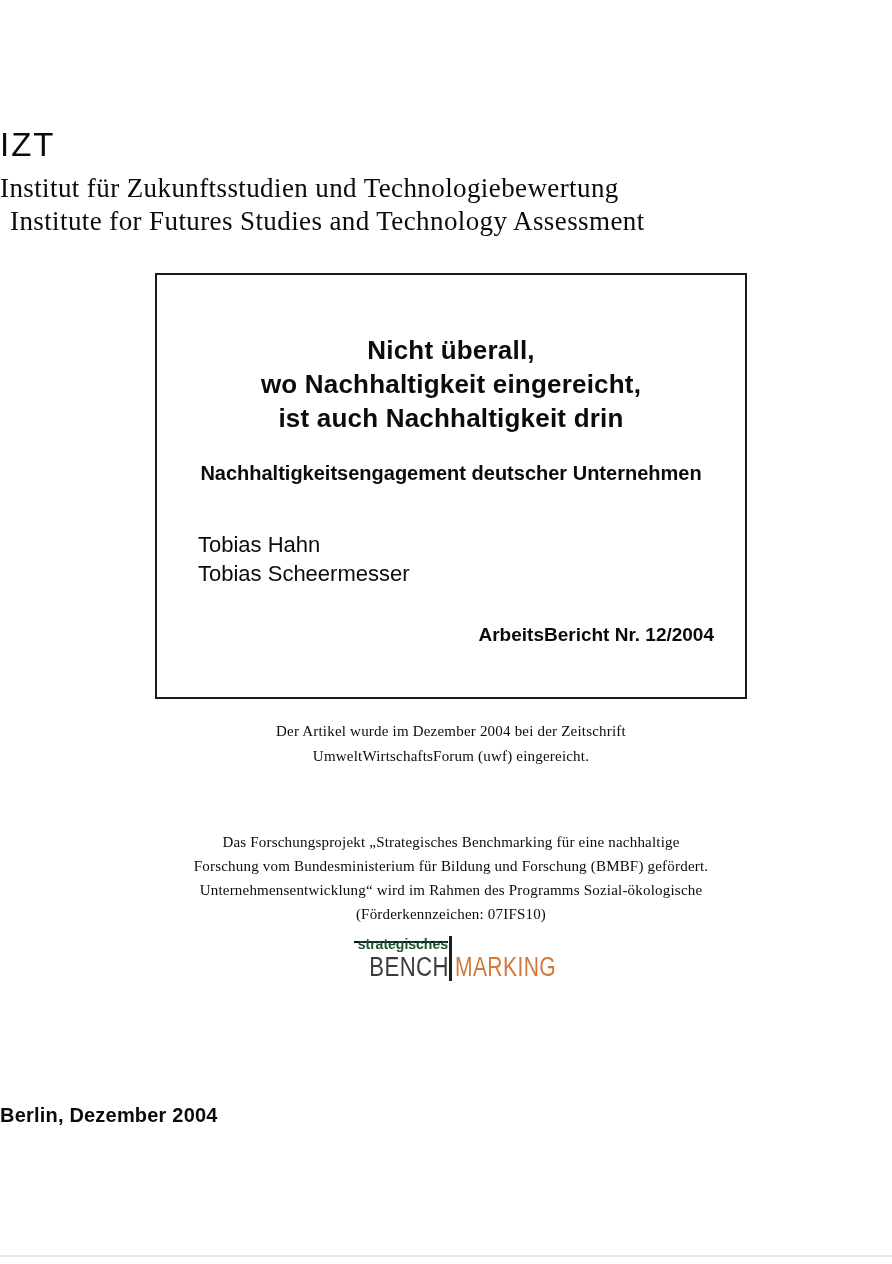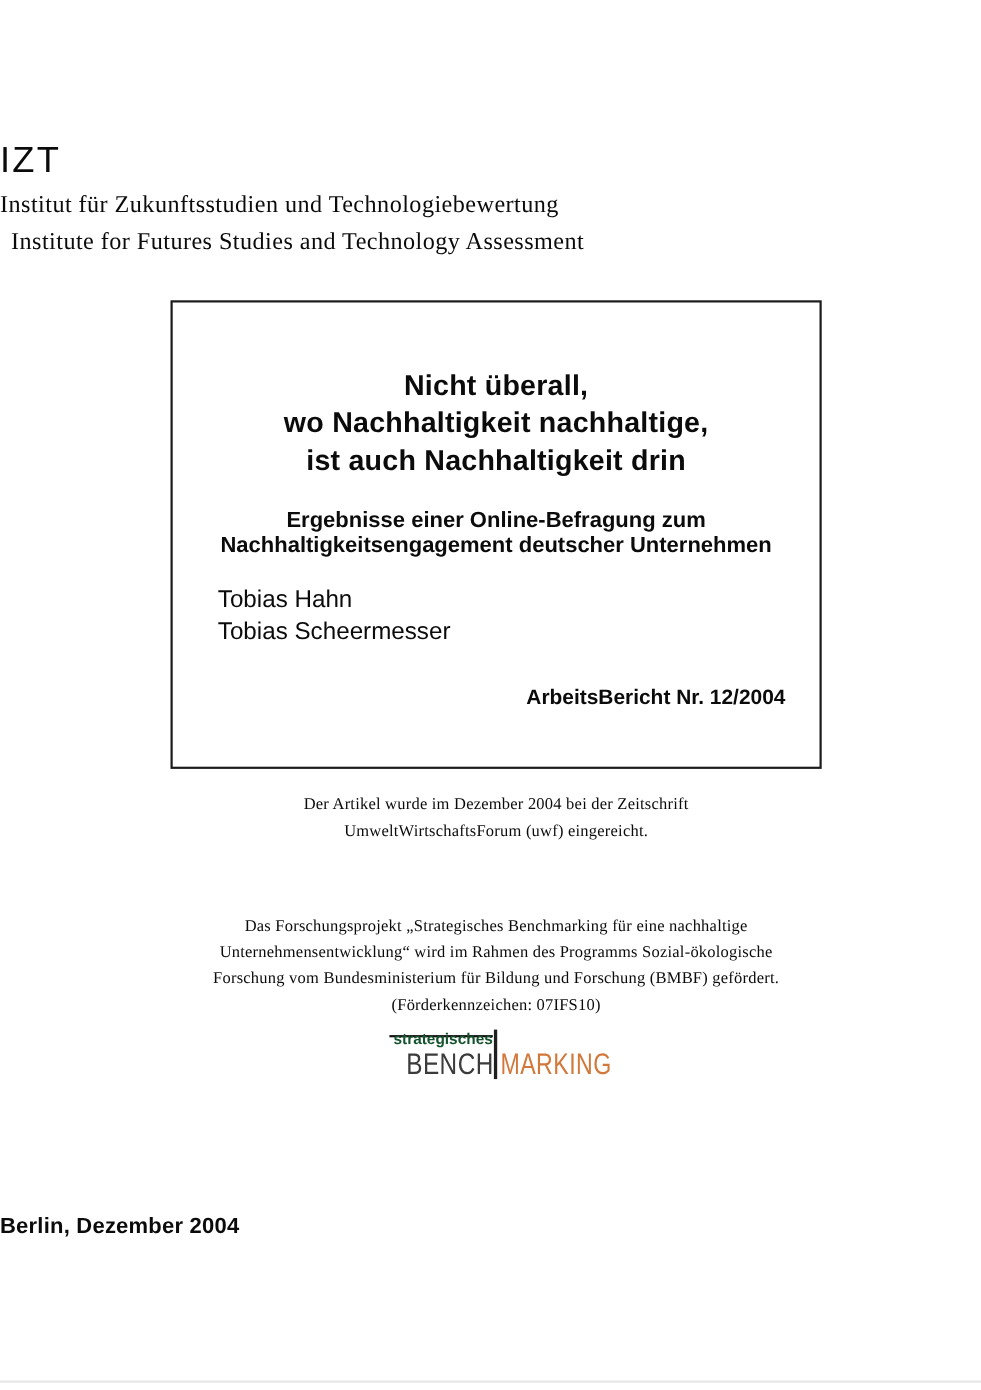--- a/index.html
+++ b/index.html
@@ -15,21 +15,21 @@
   .centered { left: 0; width: 892px; text-align: left; }
 
   
   .izt-acronym {
     top: 126px;
     font-size: 33px; font-weight: 400; letter-spacing: 2px;
     font-family: "Liberation Sans", sans-serif;
   }
   .institute-line {
     font-family: "Liberation Serif", serif;
-    font-size: 22px; letter-spacing: 0.4px;
+    font-size: 27px; letter-spacing: 0.4px;
   }
   .institute-de { top: 173px; }
   .institute-en { top: 206px; margin-left: 10px; }
 
   
   .title-box {
     left: 155px; top: 273px;
     width: 592px; height: 426px;
     border: 2px solid #1b1b1b;
     box-sizing: border-box;
@@ -114,41 +114,40 @@
 </head>
 <body>
 
 <div class="abs centered izt-acronym">IZT</div>
 <div class="abs centered institute-line institute-de">Institut für Zukunftsstudien und Technologiebewertung</div>
 <div class="abs centered institute-line institute-en">Institute for Futures Studies and Technology Assessment</div>
 
 <div class="abs title-box">
   <div class="abs box-title">
     <div>Nicht überall,</div>
-    <div>wo Nachhaltigkeit nachhaltige,</div>
+    <div>wo Nachhaltigkeit eingereicht,</div>
     <div>ist auch Nachhaltigkeit drin</div>
   </div>
   <div class="abs box-subtitle">
-    <div>Ergebnisse einer Online-Befragung zum</div>
     <div>Nachhaltigkeitsengagement deutscher Unternehmen</div>
   </div>
   <div class="abs author-line author-1">Tobias Hahn</div>
   <div class="abs author-line author-2">Tobias Scheermesser</div>
   <div class="abs report-number">ArbeitsBericht Nr. 12/2004</div>
 </div>
 
 <div class="abs serif-note submission-note">
   <div>Der Artikel wurde im Dezember 2004 bei der Zeitschrift</div>
   <div>UmweltWirtschaftsForum (uwf) eingereicht.</div>
 </div>
 
 <div class="abs serif-note funding-note">
   <div>Das Forschungsprojekt „Strategisches Benchmarking für eine nachhaltige</div>
+  <div>Forschung vom Bundesministerium für Bildung und Forschung (BMBF) gefördert.</div>
   <div>Unternehmensentwicklung“ wird im Rahmen des Programms Sozial-ökologische</div>
-  <div>Forschung vom Bundesministerium für Bildung und Forschung (BMBF) gefördert.</div>
   <div>(Förderkennzeichen: 07IFS10)</div>
 </div>
 
 <div class="abs logo">
   <div class="logo-overline"></div>
   <div class="logo-top-word">strategisches</div>
   <div class="logo-bar"></div>
   <div class="logo-word logo-word-left">BENCH</div>
   <div class="logo-word logo-word-right">MARKING</div>
 </div>

